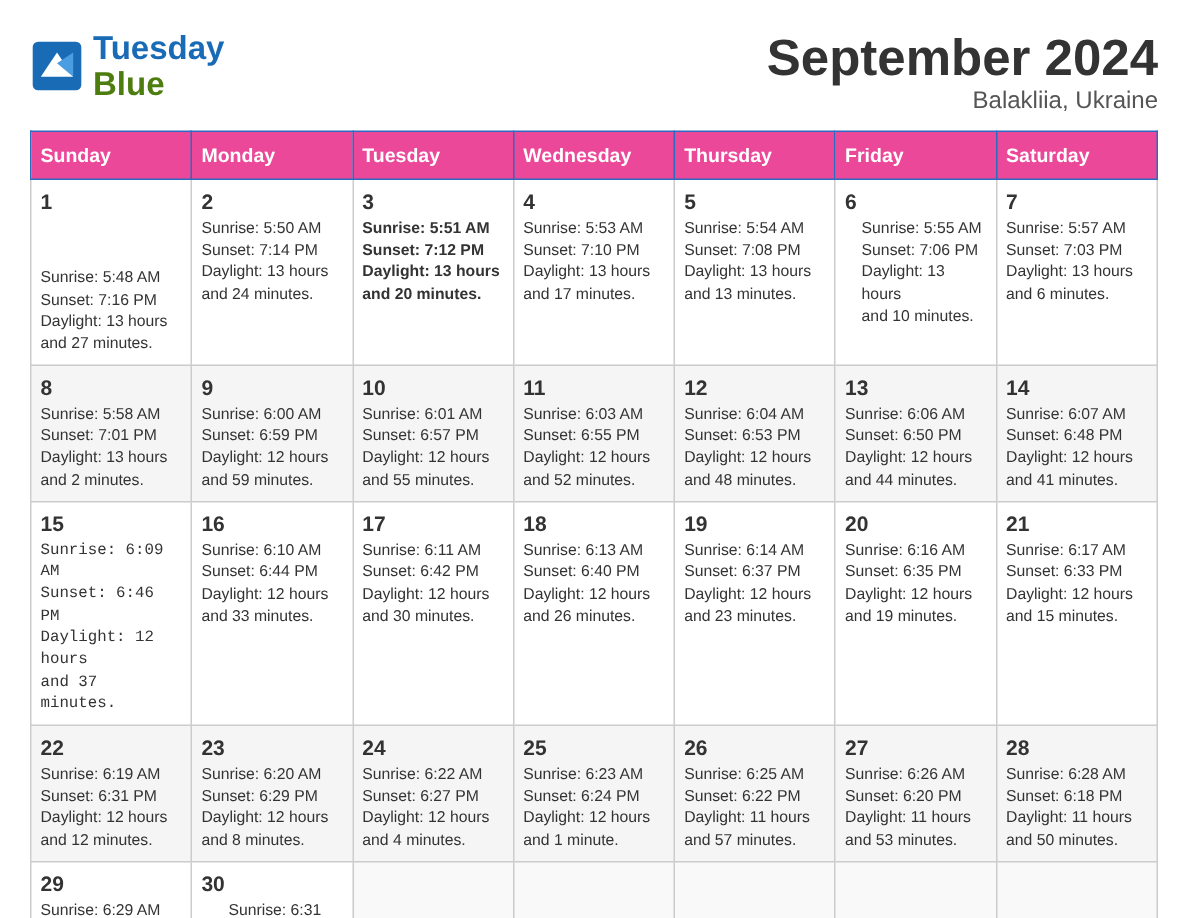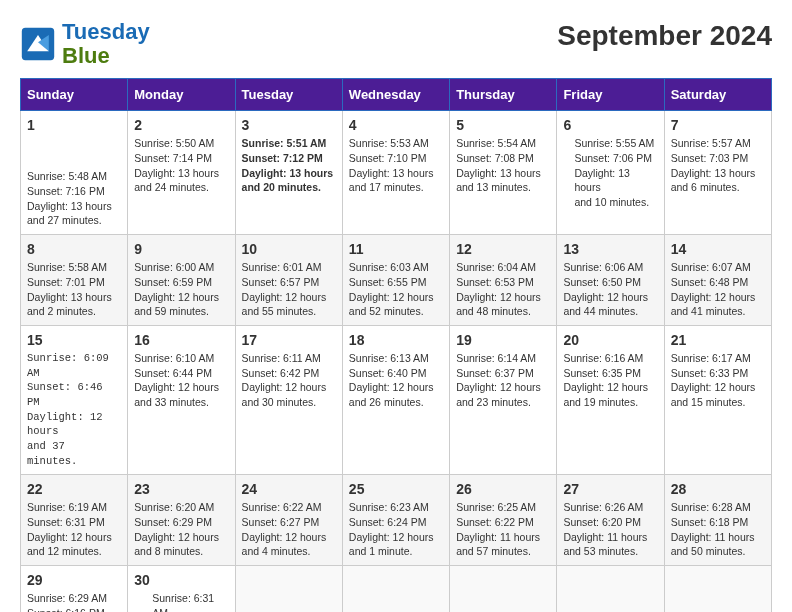--- a/index.html
+++ b/index.html
@@ -31,35 +31,35 @@
       color: #1a6bb5;
     }
     .logo-icon {
       width: 36px;
       height: 36px;
     }
     .title-block {
       text-align: right;
     }
     .month-title {
-      font-size: 28px;
+      font-size: 34px;
       font-weight: bold;
       color: #333;
     }
     .subtitle {
       font-size: 16px;
       color: #555;
     }
     table {
       width: 100%;
       border-collapse: collapse;
       font-size: 11px;
     }
     thead tr th {
-      background: #4c1d95;
+      background: #ec4899;
       color: #fff;
       padding: 8px 6px;
       text-align: left;
       font-size: 13px;
       font-weight: bold;
       border: 1px solid #2b6abf;
     }
     tbody tr td {
       vertical-align: top;
       padding: 6px 6px;
@@ -97,20 +97,21 @@
       <polygon points="8,28 20,10 32,28" fill="#fff"></polygon>
       <polygon points="20,18 32,10 32,28" fill="#4a9de0"></polygon>
     </svg>
     <div class="logo-text">
       <span>Tuesday</span><br>
       <span style="color:#4d7c0f;">Blue</span>
     </div>
   </div>
   <div class="title-block">
     <div class="month-title">September 2024</div>
+    <div class="subtitle">Balakliia, Ukraine</div>
   </div>
 </div>
 
 <table>
   <thead>
     <tr>
       <th>Sunday</th>
       <th>Monday</th>
       <th>Tuesday</th>
       <th>Wednesday</th>

